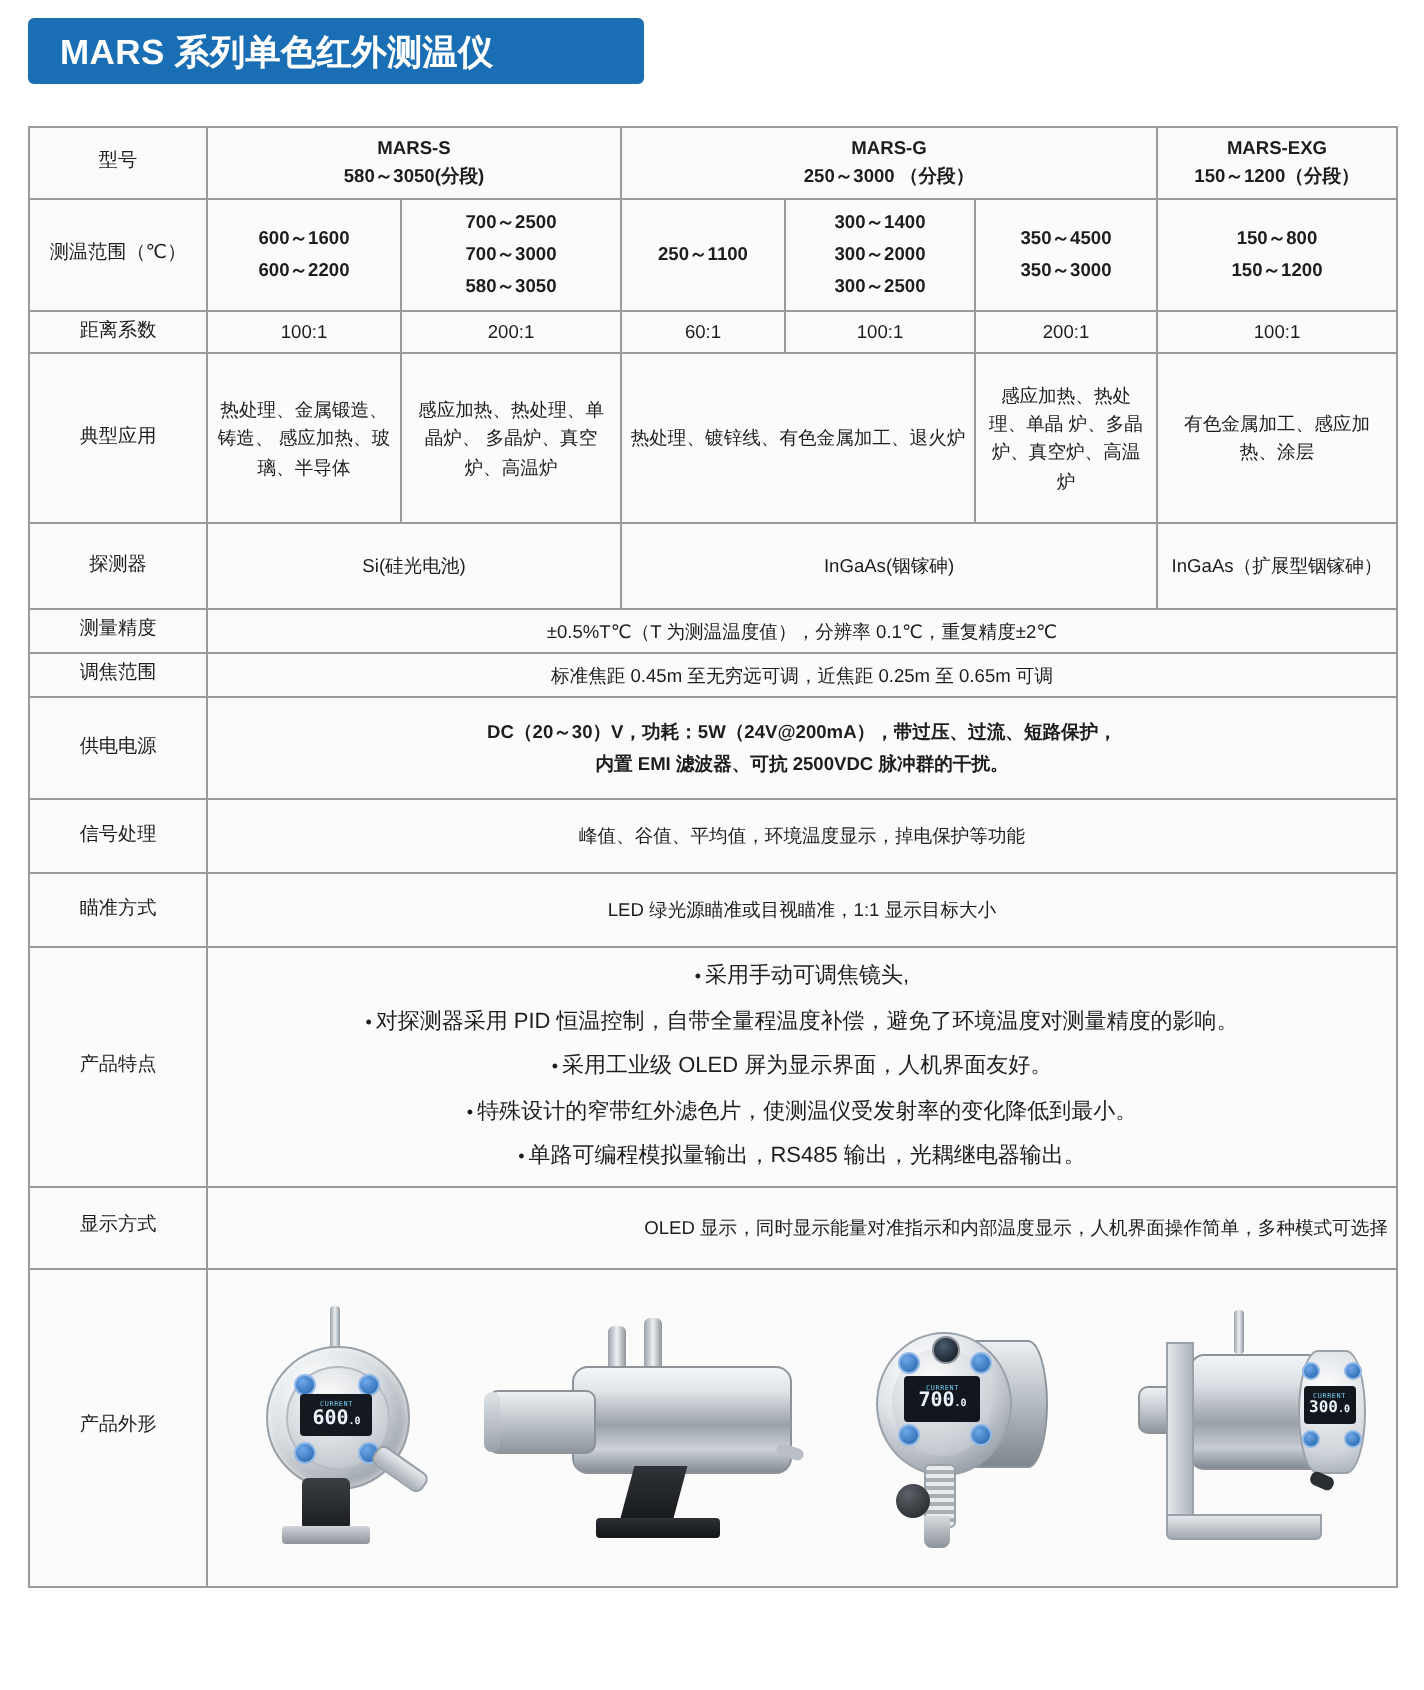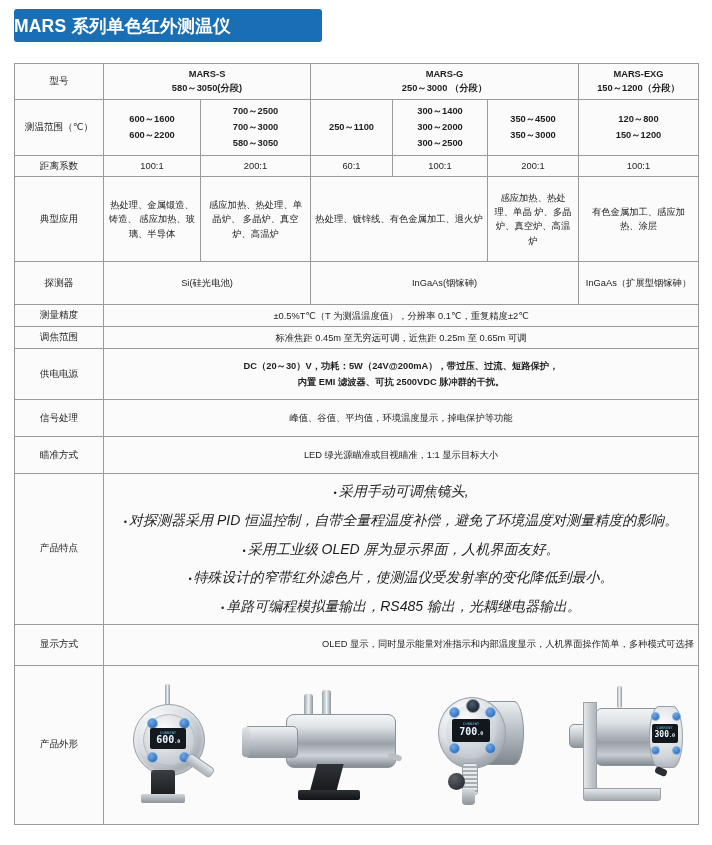--- a/index.html
+++ b/index.html
@@ -26,21 +26,21 @@
     position: absolute;
     left: 14px;
     top: 9px;
     width: 308px;
     height: 33px;
     background: #1a6fb4;
     border-radius: 3px;
     display: flex;
     align-items: center;
     box-sizing: border-box;
-    padding-left: 0;
+    padding-left: 16px;
   }
   .banner-title {
     color: #ffffff;
     font-size: 17.5px;
     font-weight: bold;
     letter-spacing: 0.2px;
     white-space: nowrap;
   }
 
   
@@ -77,24 +77,23 @@
     padding-left: 12px;
   }
 
   
   .features {
     text-align: left;
     padding: 6px 8px 6px 12px;
   }
   .features .bullet {
     display: block;
-    font-size: 14px;
+    font-size: 11px;
     line-height: 2.05;
     white-space: nowrap;
-    font-style: italic;
   }
   .features .bullet::before {
     content: "\2022";
     margin-right: 2px;
     font-size: 9px;
   }
 
   
   .photos {
     height: 152px;
@@ -359,21 +358,21 @@
         <td class="cell-lines tall">
           <div>300～1400</div>
           <div>300～2000</div>
           <div>300～2500</div>
         </td>
         <td class="cell-lines tall">
           <div>350～4500</div>
           <div>350～3000</div>
         </td>
         <td class="cell-lines tall">
-          <div>120～800</div>
+          <div>150～800</div>
           <div>150～1200</div>
         </td>
       </tr>
 
       <tr>
         <td class="label">距离系数</td>
         <td>100:1</td>
         <td>200:1</td>
         <td>60:1</td>
         <td>100:1</td>

